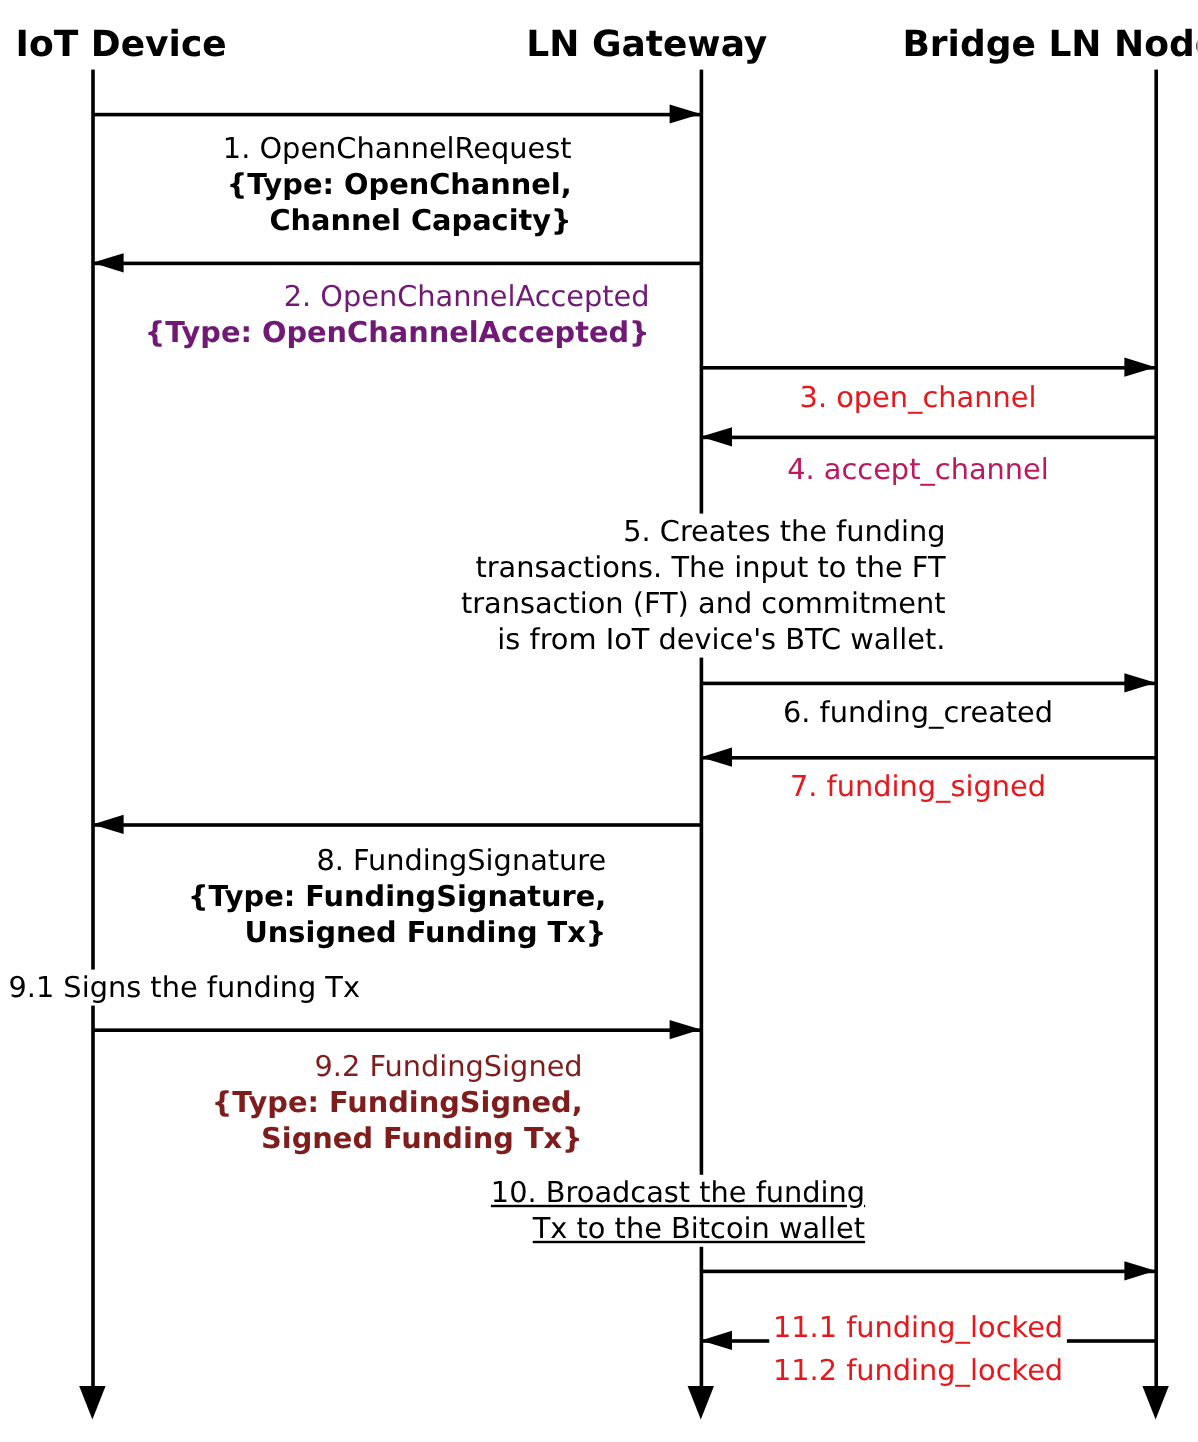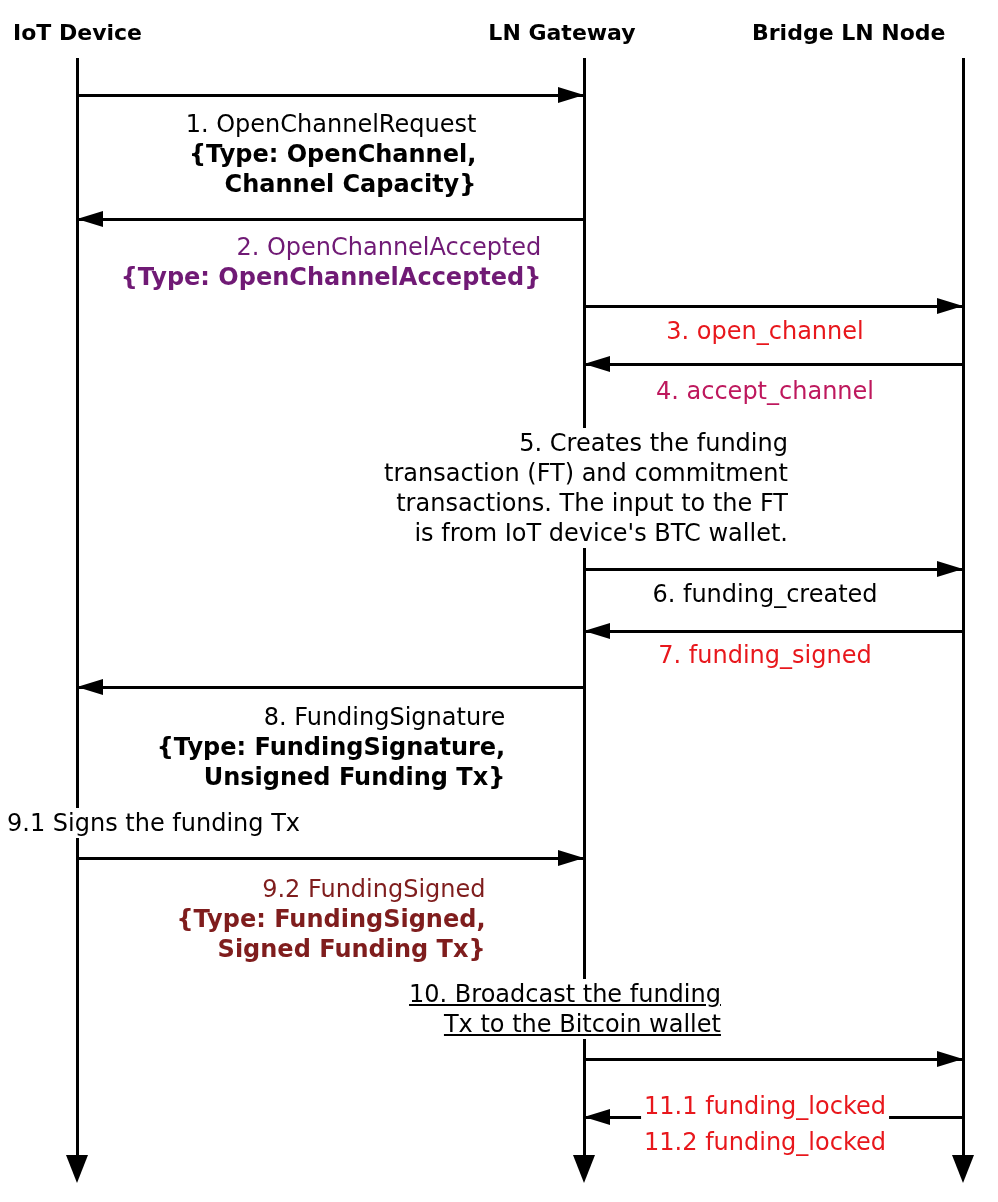--- a/index.html
+++ b/index.html
@@ -1,21 +1,21 @@
 <!DOCTYPE html>
 <html><head>
 <meta charset="utf-8">
 <style>
   html,body{margin:0;padding:0;background:#ffffff;}
   #stage{
     position:relative;width:998px;height:1202px;overflow:hidden;background:#ffffff;
     font-family:"DejaVu Sans","Liberation Sans",sans-serif;color:#000;
   }
   .participant{
-    position:absolute;top:20px;font-size:22px;font-weight:bold;white-space:nowrap;z-index:4;
+    position:absolute;top:20px;font-size:30px;font-weight:bold;white-space:nowrap;z-index:4;
   }
   .lifeline{position:absolute;width:3px;background:#000;z-index:1;}
   .ll-arrow{
     position:absolute;width:0;height:0;z-index:1;
     border-left:11px solid transparent;border-right:11px solid transparent;border-top:28px solid #000;
   }
   .msg-line{position:absolute;height:3px;background:#000;z-index:2;}
   .msg-head{position:absolute;width:0;height:0;z-index:2;
     border-top:8px solid transparent;border-bottom:8px solid transparent;}
   .msg-head.right{border-left:26px solid #000;}
@@ -27,21 +27,21 @@
   .lbl.left-align{text-align:left;}
   .lbl .b{font-weight:bold;}
 </style>
 </head>
 <body>
 
 <div id="stage">
     <div class="participant" style="left: 13px;">IoT Device</div>
     <div class="lifeline" style="left: 76px; top: 58px; height: 1100px;"></div>
     <div class="ll-arrow" style="left: 66px; top: 1155px;"></div>
-    <div class="participant" style="left: 562px; transform: translateX(-50%);">LN Gateway</div>
+    <div class="participant" style="left: 539px; transform: translateX(-50%);">LN Gateway</div>
     <div class="lifeline" style="left: 583px; top: 58px; height: 1100px;"></div>
     <div class="ll-arrow" style="left: 573px; top: 1155px;"></div>
     <div class="participant" style="left: 752px;">Bridge LN Node</div>
     <div class="lifeline" style="left: 962px; top: 58px; height: 1100px;"></div>
     <div class="ll-arrow" style="left: 952px; top: 1155px;"></div>
     <div class="msg-line" style="left: 77px; top: 94px; width: 507px;"></div>
     <div class="msg-head right" style="top: 87px; left: 558px;"></div>
     <div class="lbl" style="left: 331px; top: 109px; transform: translateX(-50%); color: rgb(0, 0, 0);">
       <div>1. OpenChannelRequest</div>
       <div class="b">{Type: OpenChannel,</div>
@@ -92,22 +92,22 @@
     <div class="lbl" style="left: 765px; top: 1069px; transform: translateX(-50%); color: rgb(232, 23, 28); margin-top: 22px;">
       <div>11.1 funding_locked</div>
     </div>
     <div class="msg-line" style="left: 584px; top: 1116px; width: 379px;"></div>
     <div class="msg-head left" style="top: 1109px; left: 584px;"></div>
     <div class="lbl" style="left: 765px; top: 1127px; transform: translateX(-50%); color: rgb(232, 23, 28);">
       <div>11.2 funding_locked</div>
     </div>
     <div class="lbl" style="top: 428px; left: 586px; transform: translateX(-50%);">
       <div>5. Creates the funding</div>
+      <div>transactions. The input to the FT</div>
       <div>transaction (FT) and commitment</div>
-      <div>transactions. The input to the FT</div>
       <div>is from IoT device's BTC wallet.</div>
     </div>
     <div class="lbl left-align" style="top: 808px; left: 4px;">
       <div>9.1 Signs the funding Tx</div>
     </div>
     <div class="lbl" style="top: 979px; left: 565px; transform: translateX(-50%); text-decoration: underline;">
       <div>10. Broadcast the funding</div>
       <div>Tx to the Bitcoin wallet</div>
     </div>
   </div>

